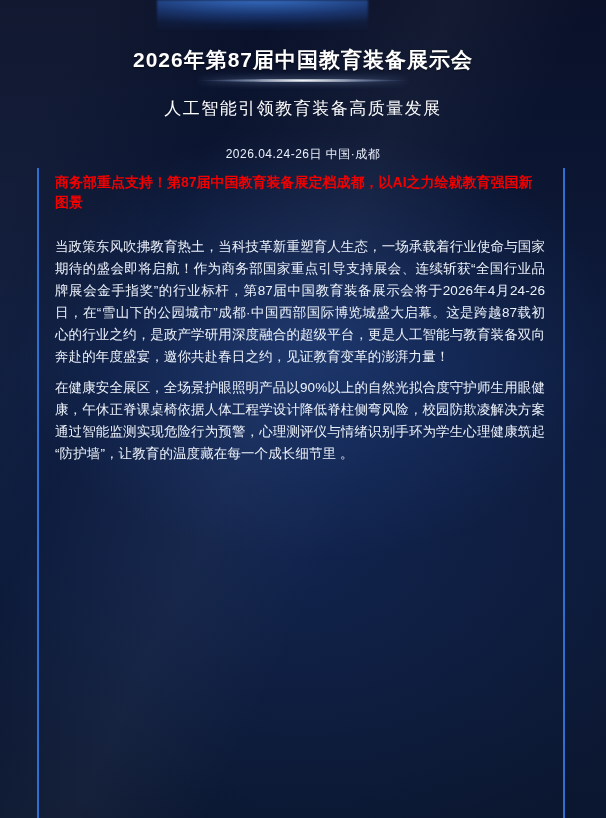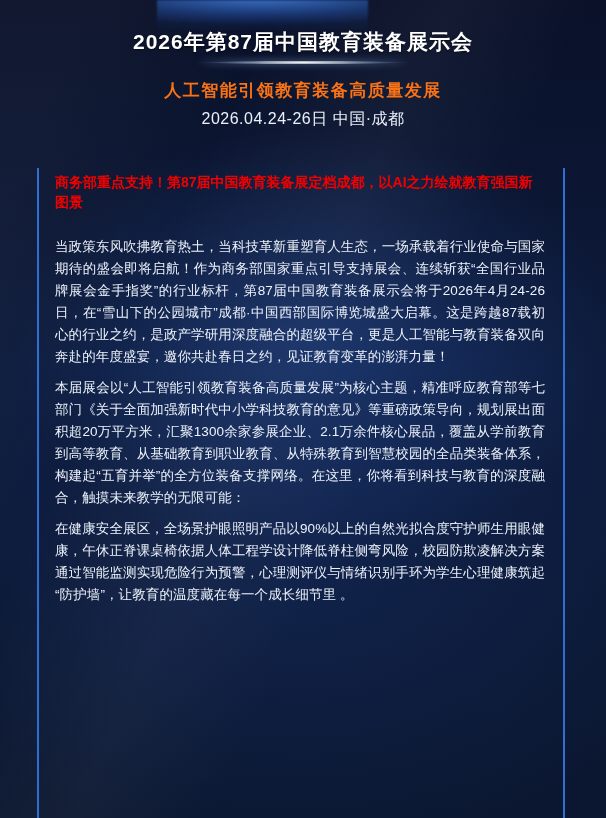--- a/index.html
+++ b/index.html
@@ -21,21 +21,21 @@
     position: absolute;
     left: 157px; top: 0;
     width: 211px; height: 30px;
     background: radial-gradient(ellipse 140% 130% at 50% -10%,
        rgba(62,122,214,0.95) 0%, rgba(38,84,170,0.55) 45%, rgba(24,58,130,0.18) 72%, rgba(24,58,130,0) 100%);
     filter: blur(1px);
   }
 
   .poster-header {
     position: relative;
-    padding-top: 30px;
+    padding-top: 48px;
     text-align: center;
     color: #ffffff;
   }
   .page-title {
     margin: 0;
     font-size: 21px;
     font-weight: bold;
     letter-spacing: 1px;
     line-height: 24px;
     color: #ffffff;
@@ -45,28 +45,28 @@
     width: 208px; height: 3px;
     margin: 7px auto 0 auto;
     border-radius: 50%;
     background: radial-gradient(ellipse 60% 160% at 50% 50%,
        rgba(255,255,255,0.95) 0%, rgba(190,215,255,0.45) 52%, rgba(120,160,230,0.12) 78%, rgba(120,160,230,0) 100%);
     box-shadow: 0 0 7px rgba(170,205,255,0.55);
   }
   .page-subtitle {
     margin: 16px 0 0 0;
     font-size: 17px;
-    font-weight: bold;
+    font-weight: normal;
     letter-spacing: 1.5px;
     line-height: 22px;
-    color: #f97316;
+    color: #ffffff;
   }
   .event-date {
-    margin-top: 6px;
-    font-size: 16px;
+    margin-top: 23px;
+    font-size: 12px;
     letter-spacing: 0.5px;
     line-height: 22px;
     color: #eaf0fb;
   }
 
   .article-body {
     position: absolute;
     left: 37px; top: 168px;
     width: 528px;
     height: 650px;
@@ -102,15 +102,14 @@
 <header class="poster-header">
   <h1 class="page-title">2026年第87届中国教育装备展示会</h1>
   <div class="title-divider"></div>
   <h2 class="page-subtitle">人工智能引领教育装备高质量发展</h2>
   <div class="event-date">2026.04.24-26日 中国·成都</div>
 </header>
 
 <article class="article-body">
   <h3 class="article-headline">商务部重点支持！第87届中国教育装备展定档成都，以AI之力绘就教育强国新图景</h3>
   <p class="article-paragraph">当政策东风吹拂教育热土，当科技革新重塑育人生态，一场承载着行业使命与国家期待的盛会即将启航！作为商务部国家重点引导支持展会、连续斩获“全国行业品牌展会金手指奖”的行业标杆，第87届中国教育装备展示会将于2026年4月24-26日，在“雪山下的公园城市”成都·中国西部国际博览城盛大启幕。这是跨越87载初心的行业之约，是政产学研用深度融合的超级平台，更是人工智能与教育装备双向奔赴的年度盛宴，邀你共赴春日之约，见证教育变革的澎湃力量！</p>
-  <p class="article-paragraph">本届展会以“人工智能引领教育装备高质量发展”为核心主题，精准呼应教育部等七部门《关于全面加强新时代中小学科技教育的意见》等重磅政策导向，规划展出面积超20万平方米，汇聚1300余家参展企业、2.1万余件核心展品，覆盖从学前教育到高等教育、从基础教育到职业教育、从特殊教育到智慧校园的全品类装备体系，构建起“五育并举”的全方位装备支撑网络。在这里，你将看到科技与教育的深度融合，触摸未来教学的无限可能：</p>
   <p class="article-paragraph">在健康安全展区，全场景护眼照明产品以90%以上的自然光拟合度守护师生用眼健康，午休正脊课桌椅依据人体工程学设计降低脊柱侧弯风险，校园防欺凌解决方案通过智能监测实现危险行为预警，心理测评仪与情绪识别手环为学生心理健康筑起“防护墙”，让教育的温度藏在每一个成长细节里 。</p>
 </article>
 
 </body></html>

